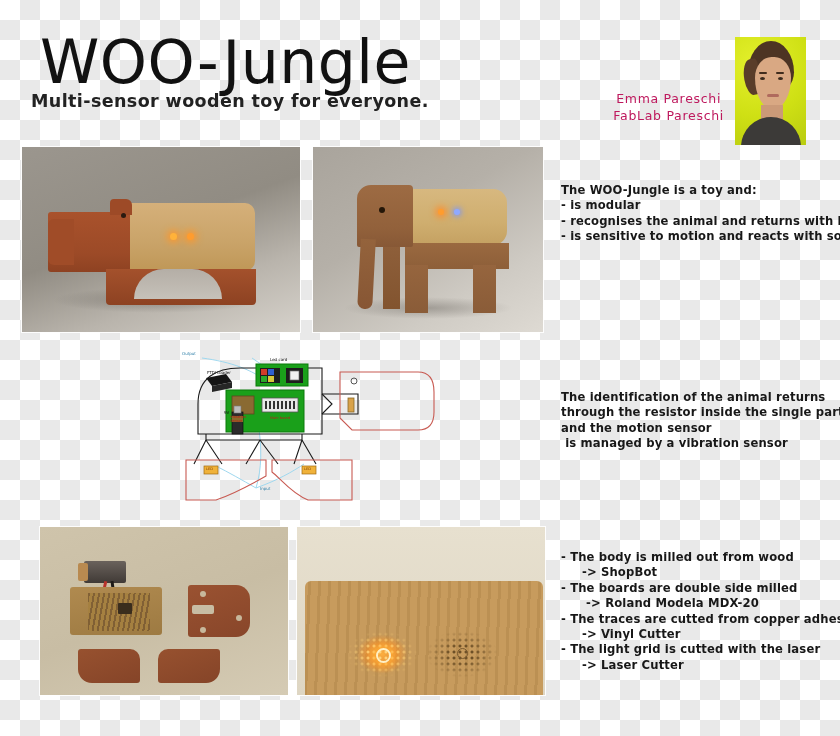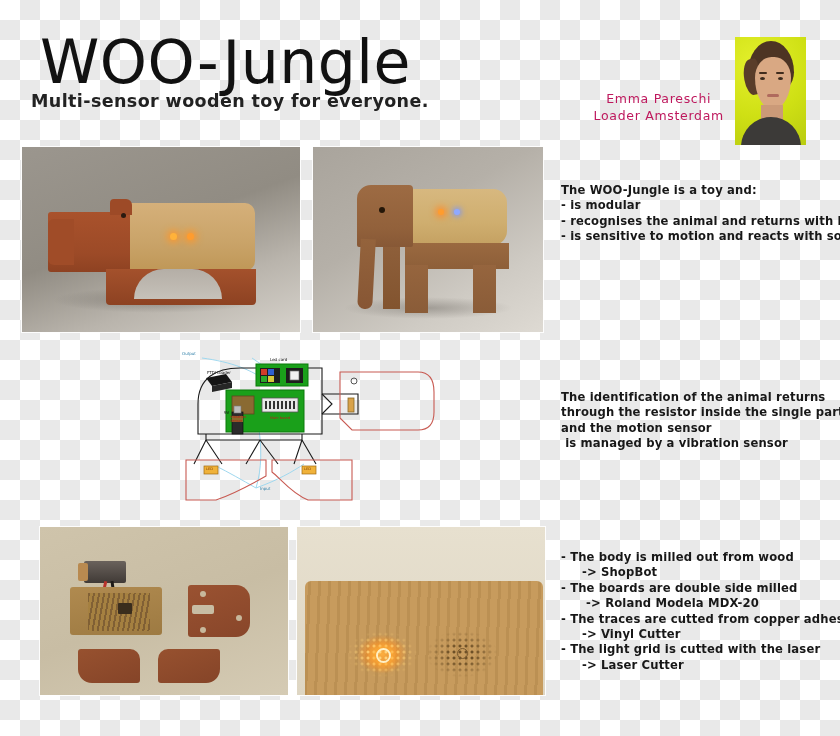--- a/index.html
+++ b/index.html
@@ -163,21 +163,21 @@
   #text-fabrication{left:561px;top:550px;}
 </style>
 </head>
 <body>
 
 <div id="title">WOO-Jungle</div>
 <div id="subtitle">Multi-sensor wooden toy for everyone.</div>
 
 <div id="author-block">
   <div>Emma Pareschi</div>
-  <div>Loader Amsterdam</div>
+  <div>FabLab Pareschi</div>
 </div>
 
 <div id="portrait">
   <div class="bg"></div>
   <div class="hair"></div>
   <div class="hair2"></div>
   <div class="face"></div>
   <div class="brow l"></div>
   <div class="brow r"></div>
   <div class="eye l"></div>

